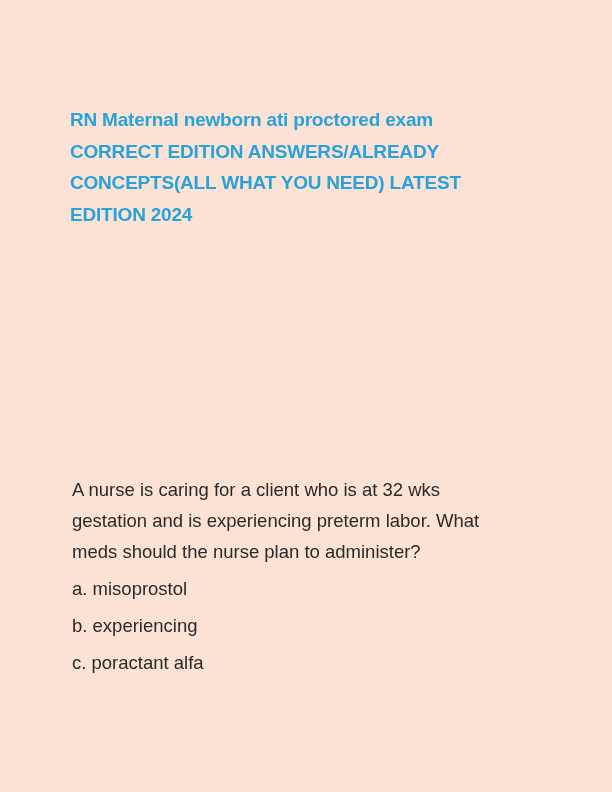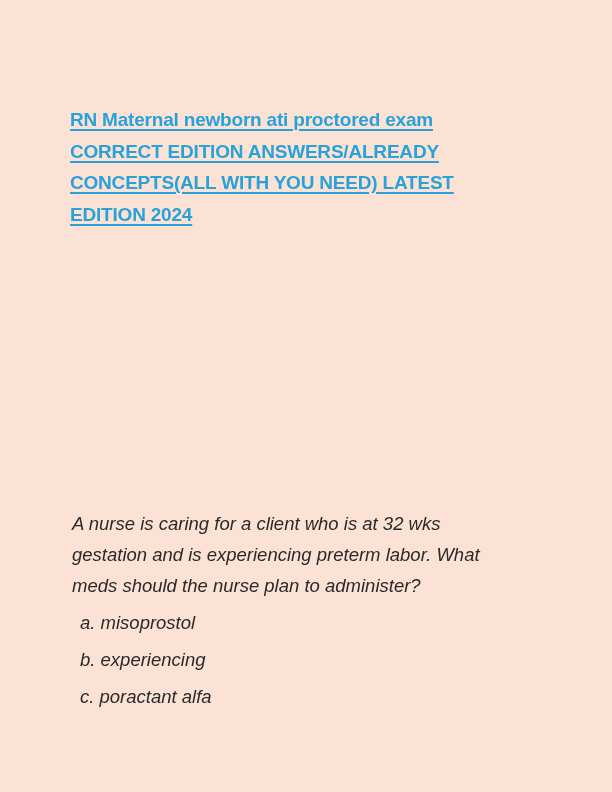--- a/index.html
+++ b/index.html
@@ -26,52 +26,50 @@
     left: 70px;
     width: 505px;
     color: var(--title-color);
     font-weight: bold;
     font-size: 19px;
     line-height: 31.7px;
     letter-spacing: -0.2px;
     cursor: pointer;
   }
   .title-line {
-    text-decoration: underline;
     text-underline-offset: 3px;
     text-decoration-thickness: 1.5px;
     white-space: nowrap;
   }
   .question-block {
     position: absolute;
-    top: 508px;
+    top: 474px;
     left: 72px;
     width: 460px;
     color: var(--body-color);
-    font-style: italic;
     font-size: 18.5px;
     line-height: 31px;
   }
   .question {
     max-width: 445px;
     margin: 0 0 6px 0;
   }
   .option {
-    margin: 0 0 6px 8px;
+    margin: 0 0 6px 0;
   }
 </style>
 </head>
 <body>
 
 <div class="page">
 
   <div class="doc-title">
     <div class="title-line">RN Maternal newborn ati proctored exam</div>
     <div class="title-line">CORRECT EDITION ANSWERS/ALREADY</div>
-    <div class="title-line">CONCEPTS(ALL WITH YOU NEED) LATEST</div>
+    <div class="title-line">CONCEPTS(ALL WHAT YOU NEED) LATEST</div>
     <div class="title-line">EDITION 2024</div>
   </div>
 
   <div class="question-block">
     <p class="question">A nurse is caring for a client who is at 32 wks gestation and is experiencing preterm labor. What meds should the nurse plan to administer?</p>
     <p class="option">a. misoprostol</p>
     <p class="option">b. experiencing</p>
     <p class="option">c. poractant alfa</p>
   </div>
 

